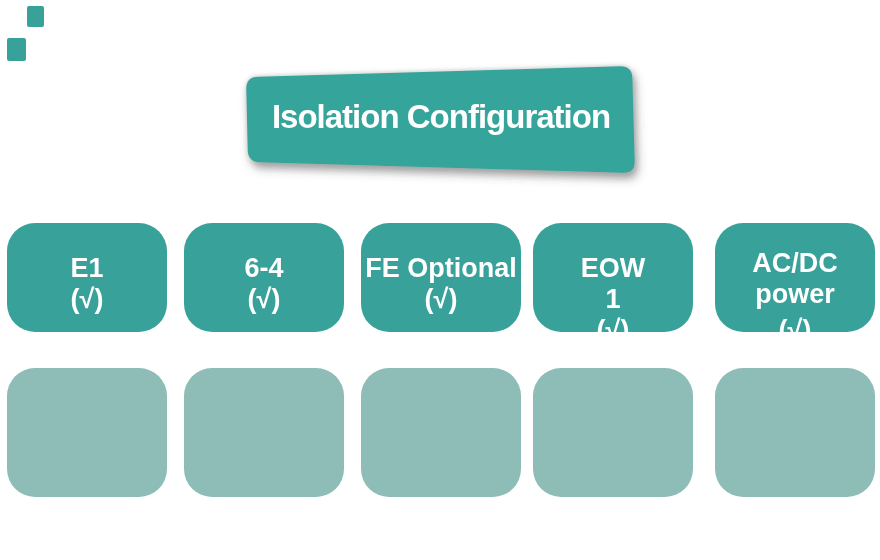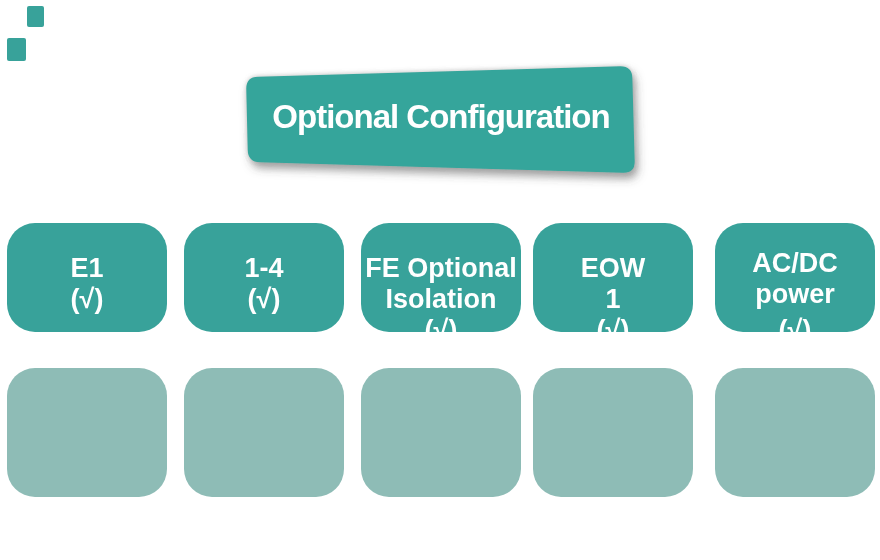--- a/index.html
+++ b/index.html
@@ -52,33 +52,32 @@
 <svg id="banner-svg" viewBox="0 0 440 160">
   <defs>
     <filter id="bshadow" x="-25%" y="-25%" width="150%" height="150%">
       <feDropShadow dx="0" dy="-1" stdDeviation="2" flood-color="#777777" flood-opacity="0.3"></feDropShadow>
       <feDropShadow dx="3" dy="6" stdDeviation="4" flood-color="#444444" flood-opacity="0.5"></feDropShadow>
     </filter>
   </defs>
   <path style="fill:var(--teal-banner);" filter="url(#bshadow)" d="M 38,36.7 L 400,26.3 Q 412,26 412.34,38 L 414.66,121 Q 415,133 403,132.66
            L 40,122.34 Q 28,122 27.72,110 L 26.28,49 Q 26,37 38,36.7 Z"></path>
 </svg>
-<div class="banner-label">Optional Configuration</div>
+<div class="banner-label">Isolation Configuration</div>
 
 <div class="card c0">
   <div class="line">E1</div>
   <div class="line">(√)</div>
 </div>
 <div class="card c1">
-  <div class="line">1-4</div>
+  <div class="line">6-4</div>
   <div class="line">(√)</div>
 </div>
 <div class="card c2">
   <div class="line">FE Optional</div>
-  <div class="line">Isolation</div>
   <div class="line">(√)</div>
 </div>
 <div class="card c3">
   <div class="line">EOW</div>
   <div class="line">1</div>
   <div class="line">(√)</div>
 </div>
 <div class="card c4 lifted">
   <div class="line">AC/DC</div>
   <div class="line">power</div>

